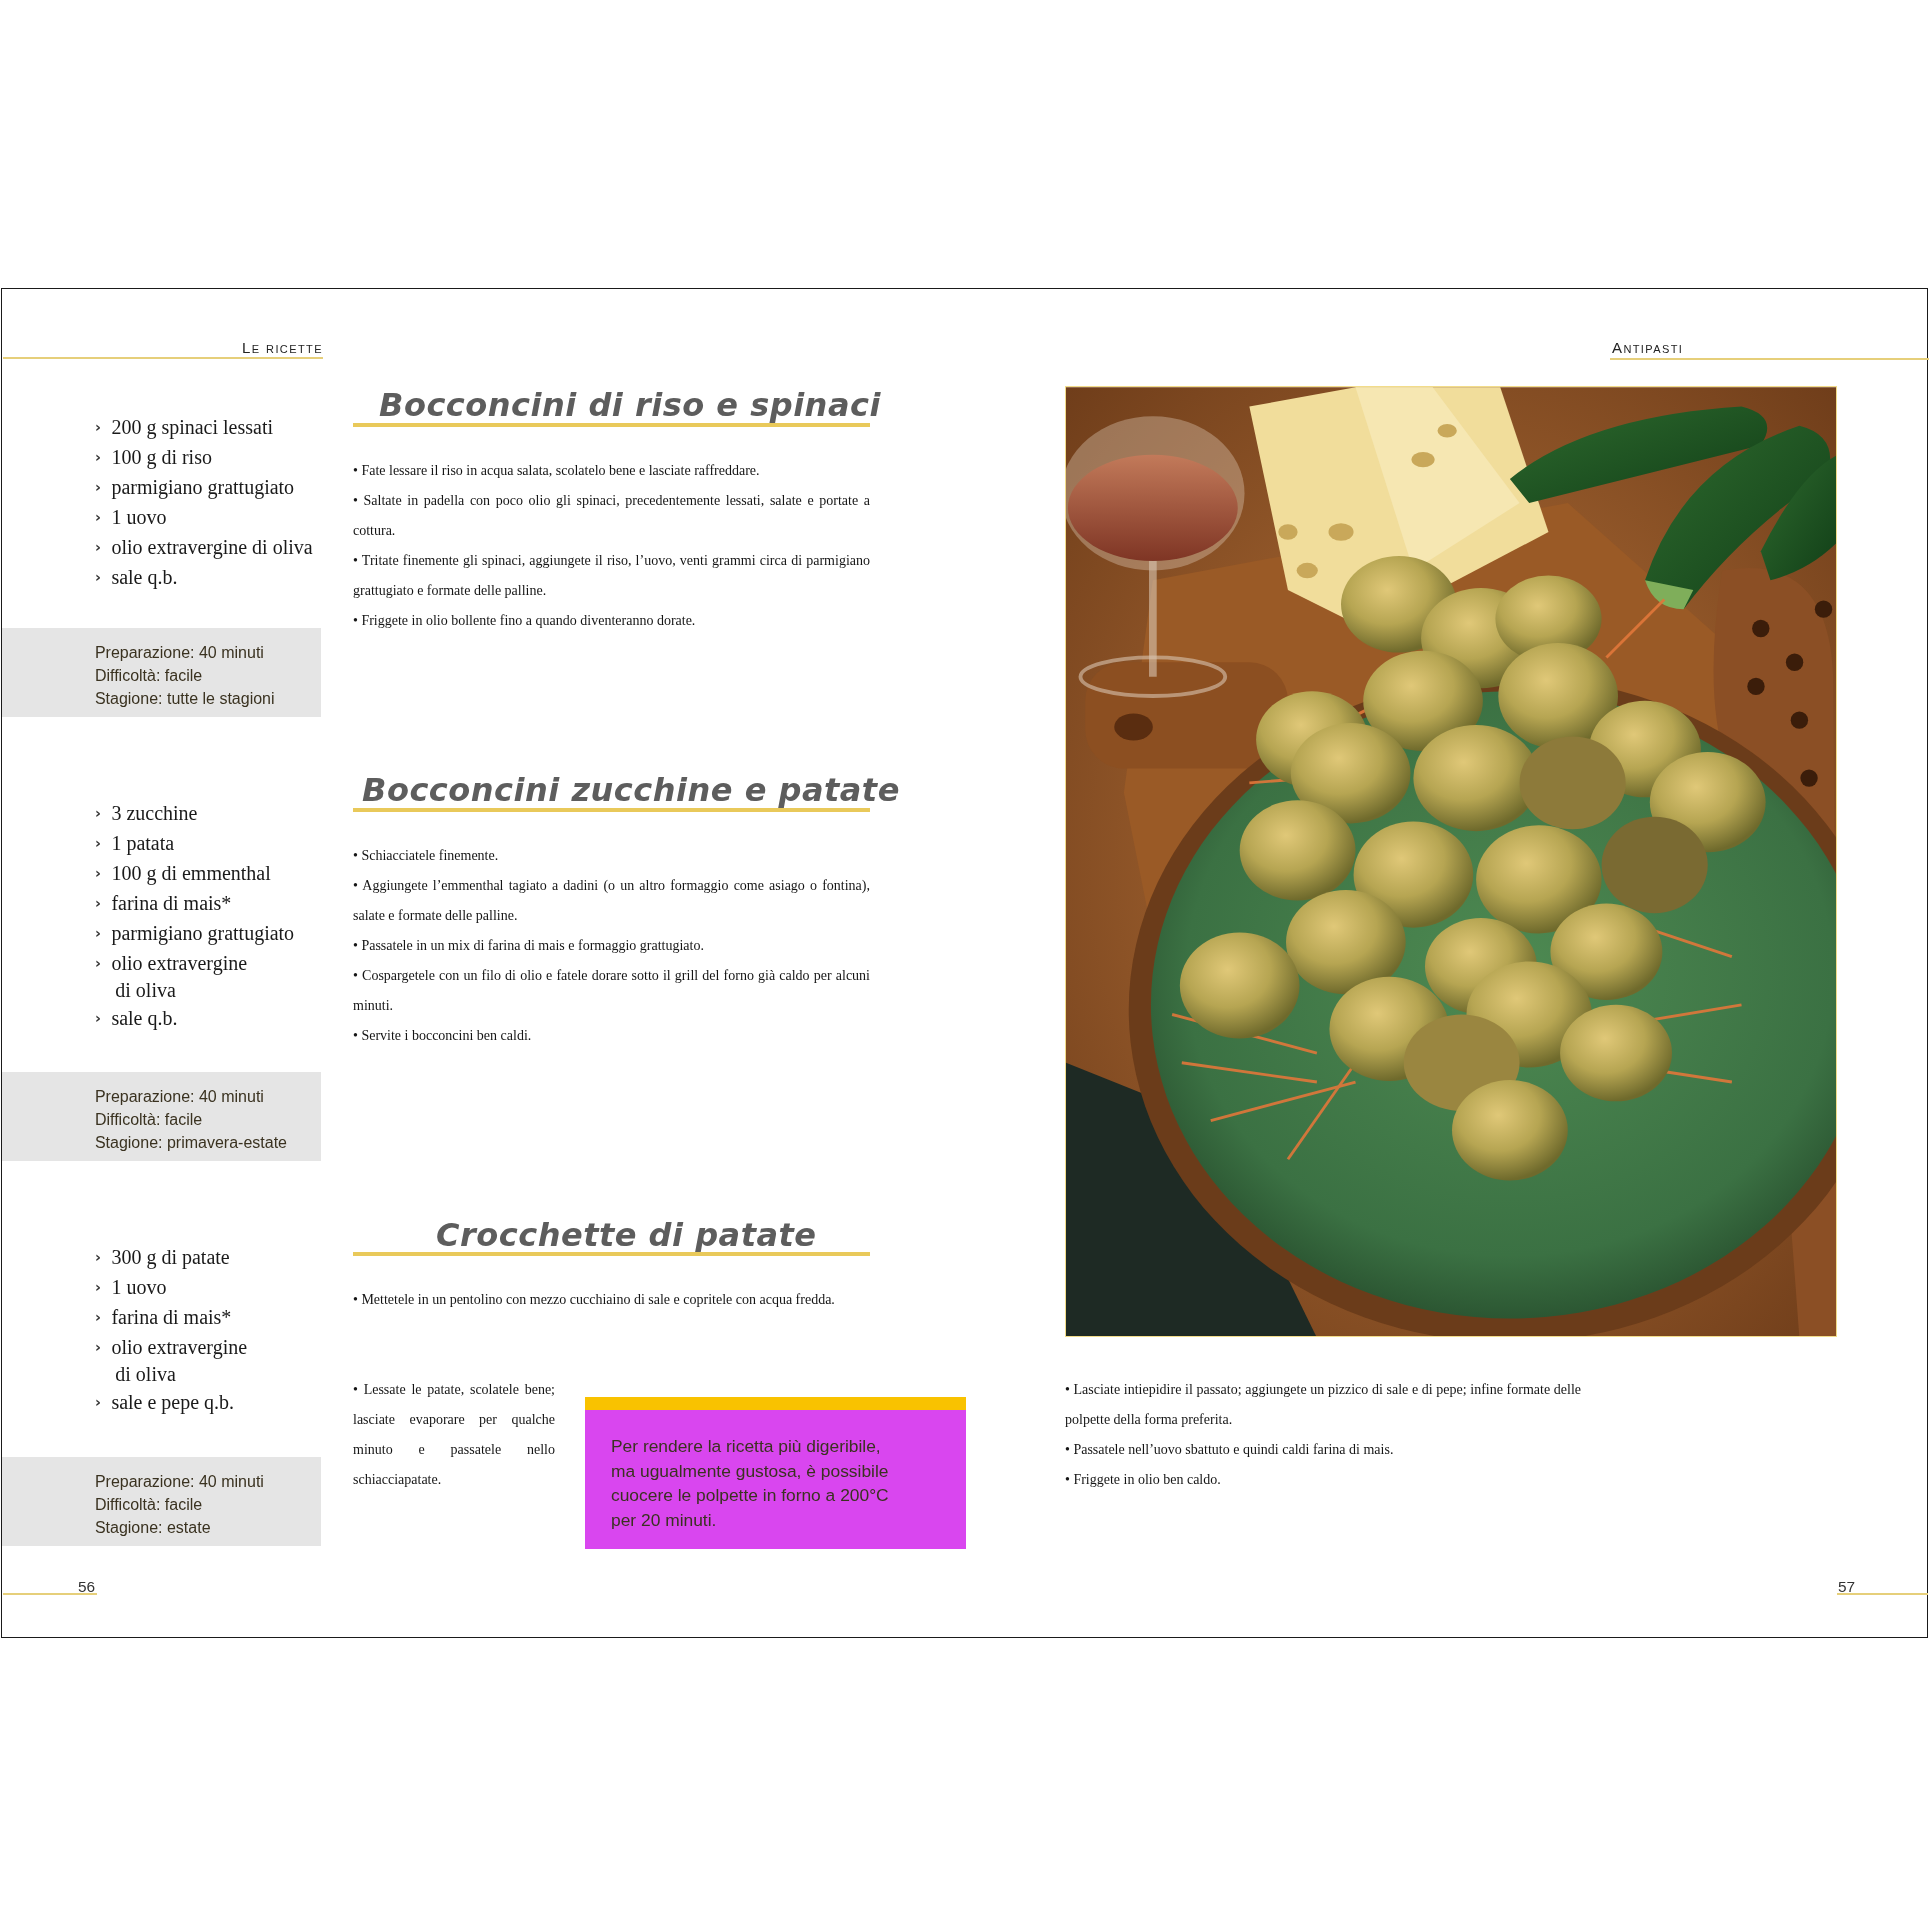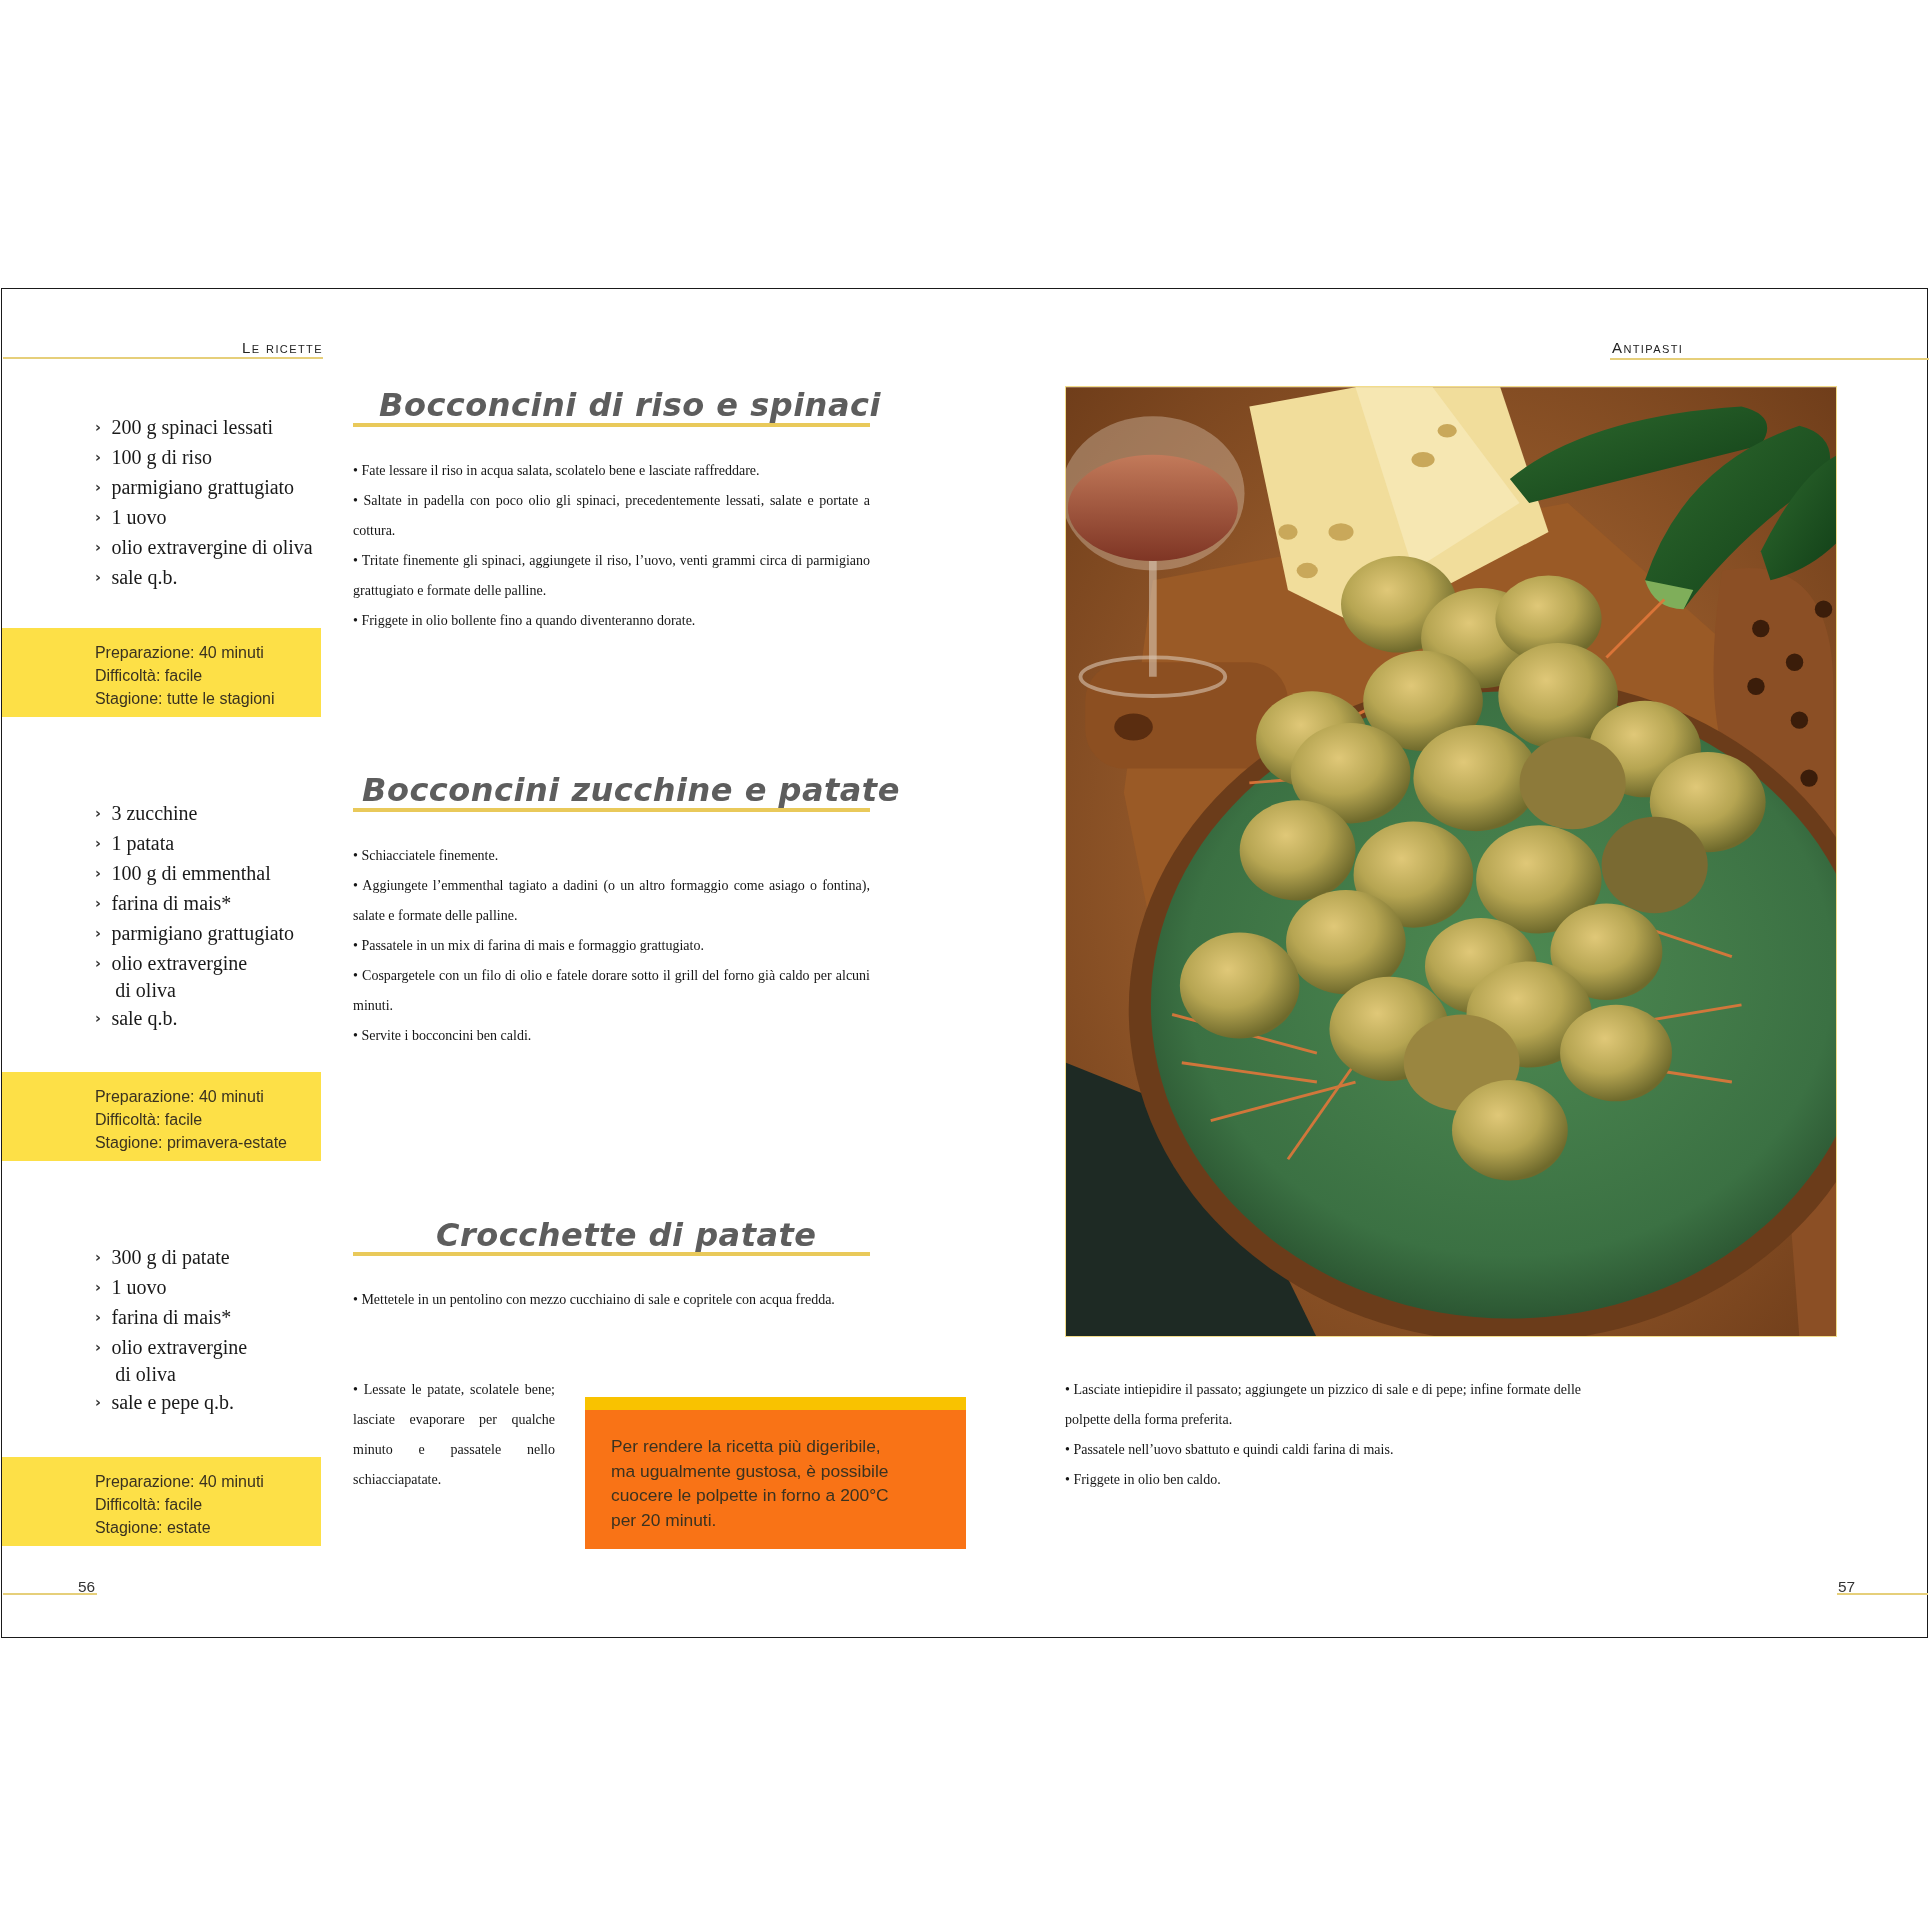--- a/index.html
+++ b/index.html
@@ -10,31 +10,31 @@
   .abs { position: absolute; }
   .running-head { font-family: "Liberation Sans", sans-serif; font-size: 15px; letter-spacing: 1.4px;
                   font-variant: small-caps; color: #222; }
   .rule { position: absolute; height: 1.9px; background: #e6cf7a; }
   .ingredients { list-style: none; margin: 0; padding: 0; font-family: "Liberation Serif", serif;
                  font-size: 20px; line-height: 30px; color: #1a1a1a; }
   .ingredients li { position: relative; padding-left: 16.4px; }
   .ingredients li .chev { position: absolute; left: 0; top: 0; font-family: "DejaVu Sans", sans-serif;
                           font-size: 14.5px; font-weight: bold; color: #333; }
   .ingredients li .cont { display: block; padding-left: 3.9px; line-height: 25px; }
-  .infobox { position: absolute; left: 1.9px; width: 319px; height: 89px; background: #fde047;
+  .infobox { position: absolute; left: 1.9px; width: 319px; height: 89px; background: #e5e5e5;
              box-sizing: border-box; padding: 12.6px 0 0 93px; font-family: "Liberation Sans", sans-serif;
              font-size: 16px; line-height: 23px; color: #3a3220; }
   .recipe-title { position: absolute; font-family: "DejaVu Sans", sans-serif; font-weight: bold;
                   font-size: 32px; color: #5d5d5d; white-space: nowrap; letter-spacing: 0.5px; font-style: italic; }
   .title-rule { position: absolute; height: 3.9px; background: #e9c95a; }
   .steps { position: absolute; font-family: "Liberation Serif", serif; font-size: 14px;
            line-height: 30px; color: #151515; text-align: justify; }
   .steps p { margin: 0; }
   .tipbox { position: absolute; left: 585px; top: 1397px; width: 381px; height: 152px;
-            background: #f97316; box-sizing: border-box; }
+            background: #d946ef; box-sizing: border-box; }
   .tipbox .bar { position: absolute; left: 0; top: 0; width: 100%; height: 12.6px; background: #f9c200; }
   .tipbox .tip-text { position: absolute; left: 26px; top: 37px; width: 280px;
                       font-family: "Liberation Sans", sans-serif; font-size: 17.4px; line-height: 24.6px;
                       color: #3a3220; }
   .photo { position: absolute; left: 1065px; top: 386px; width: 772px; height: 951px;
            border: 1.9px solid #f2dc8a; box-sizing: border-box; overflow: hidden; }
   .pagenum { position: absolute; font-family: "Liberation Sans", sans-serif; font-size: 15.4px; color: #333; }
 </style>
 </head>
 <body>

